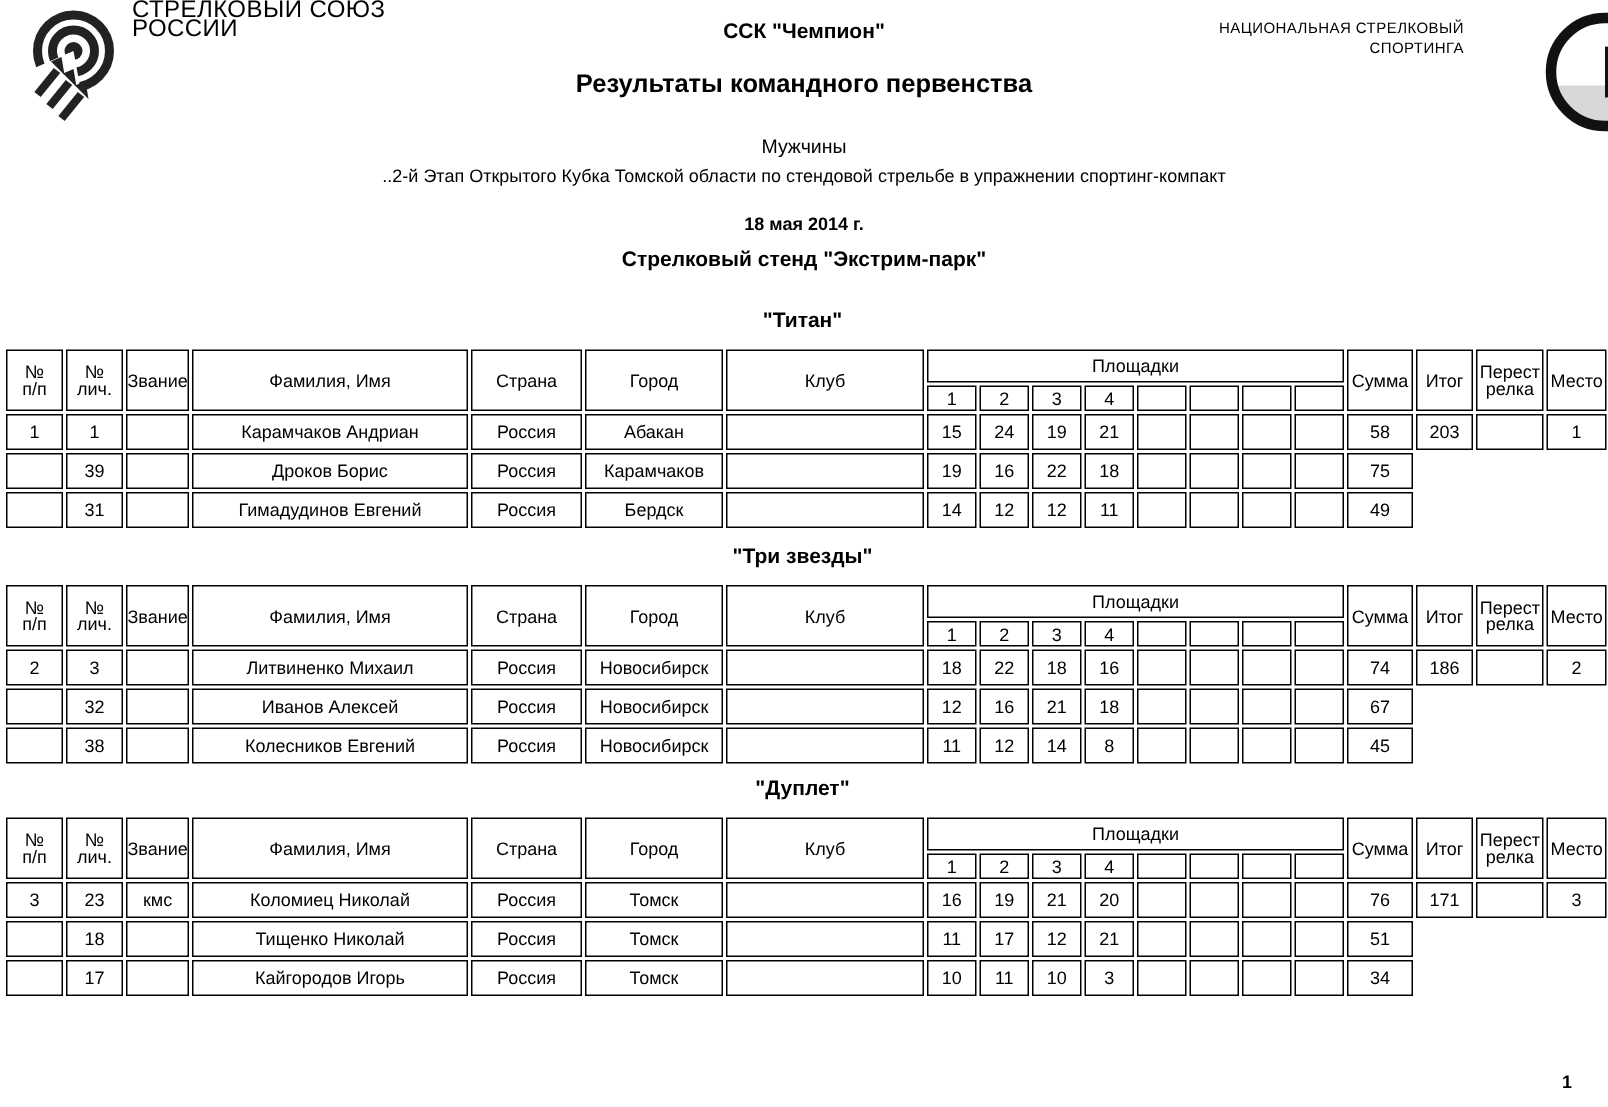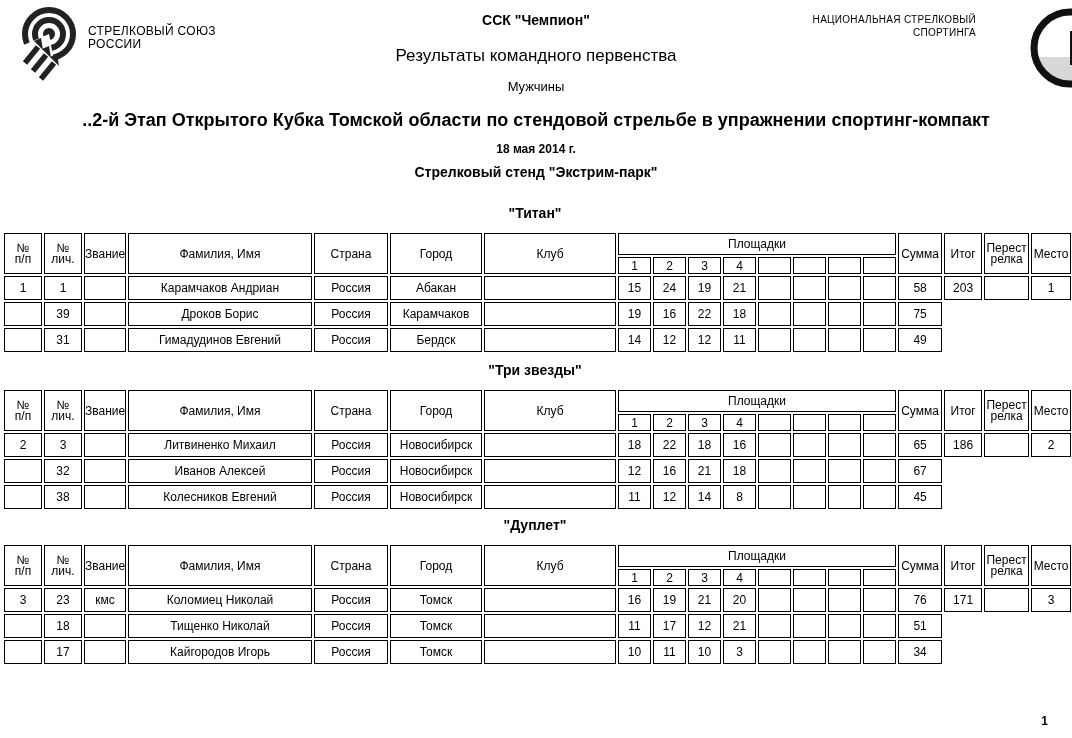--- a/index.html
+++ b/index.html
@@ -3,31 +3,31 @@
 <meta charset="utf-8">
 <style>
   html,body { margin:0; padding:0; }
   body {
     width:1072px; height:738px; position:relative; overflow:hidden;
     background:#ffffff; color:#000;
     font-family:"Liberation Sans", sans-serif;
   }
   
   .logo-left { position:absolute; left:16px; top:6px; width:64px; height:76px; }
-  .org-left  { position:absolute; left:88px; top:25px; font-size:12px; line-height:13px;
+  .org-left  { position:absolute; left:88px; top:0; font-size:16px; line-height:13px;
                letter-spacing:0.3px; white-space:nowrap; }
   .org-right { position:absolute; right:96px; top:13px; font-size:10px; line-height:13px;
                letter-spacing:0.3px; text-align:right; white-space:nowrap; }
   .logo-right { position:absolute; left:1022px; top:5px; width:92px; height:88px; }
 
   .cline { position:absolute; left:0; right:0; text-align:center; white-space:nowrap; }
   .club-name { top:12px;  font-size:14px; font-weight:bold; }
-  .doc-title { top:46px;  font-size:17px; font-weight:normal; }
-  .category  { top:79px;  font-size:13px; }
-  .event     { top:110px; font-size:18px; font-weight:bold; }
+  .doc-title { top:46px;  font-size:17px; font-weight:bold; }
+  .category  { top:90px;  font-size:13px; }
+  .event     { top:110px; font-size:12px; font-weight:normal; }
   .edate     { top:142px; font-size:12px; font-weight:bold; }
   .venue     { top:164px; font-size:14px; font-weight:bold; }
 
   
   .section { position:absolute; left:2px; width:1066px; }
   .sec1 { top:204px; } .sec2 { top:361px; } .sec3 { top:516px; }
   .team-title { text-align:center; font-size:14px; font-weight:bold; height:18px;
                 line-height:18px; margin-bottom:9px; }
 
   table.results {
@@ -283,21 +283,21 @@
       <td>Новосибирск</td>
       <td></td>
       <td>18</td>
       <td>22</td>
       <td>18</td>
       <td>16</td>
       <td></td>
       <td></td>
       <td></td>
       <td></td>
-      <td>65</td>
+      <td>74</td>
       <td>186</td>
       <td></td>
       <td>2</td>
     </tr>
     <tr class="data">
       <td class="ghost"></td>
       <td>32</td>
       <td></td>
       <td class="name-cell">Иванов Алексей</td>
       <td>Россия</td>

